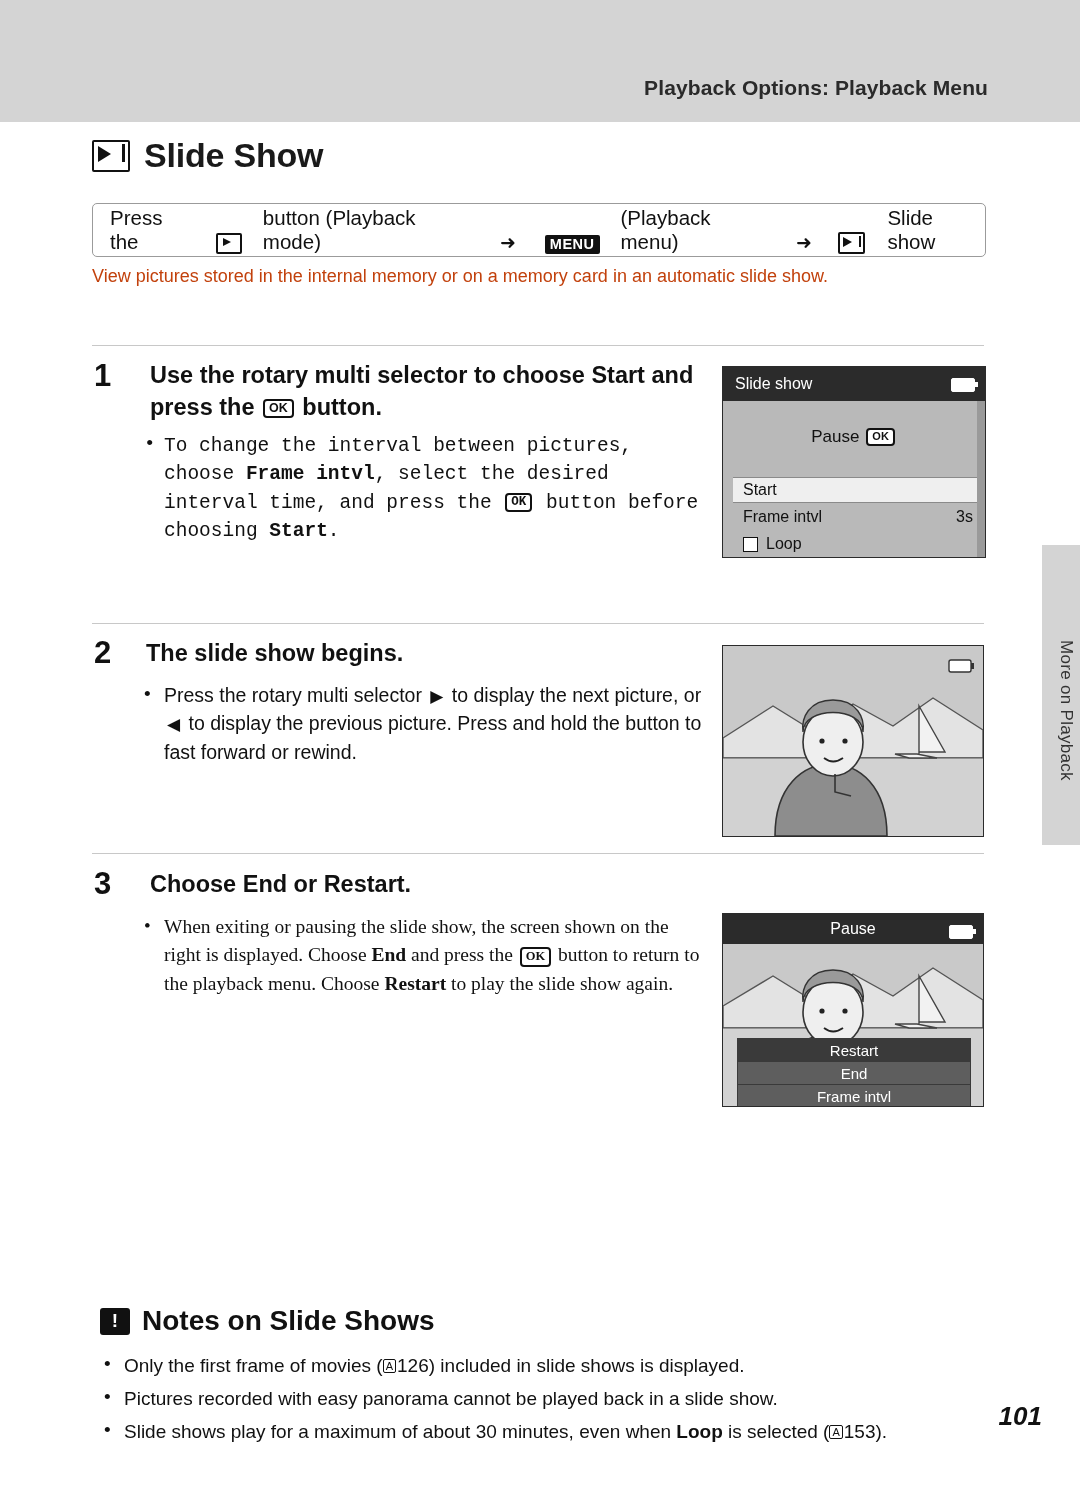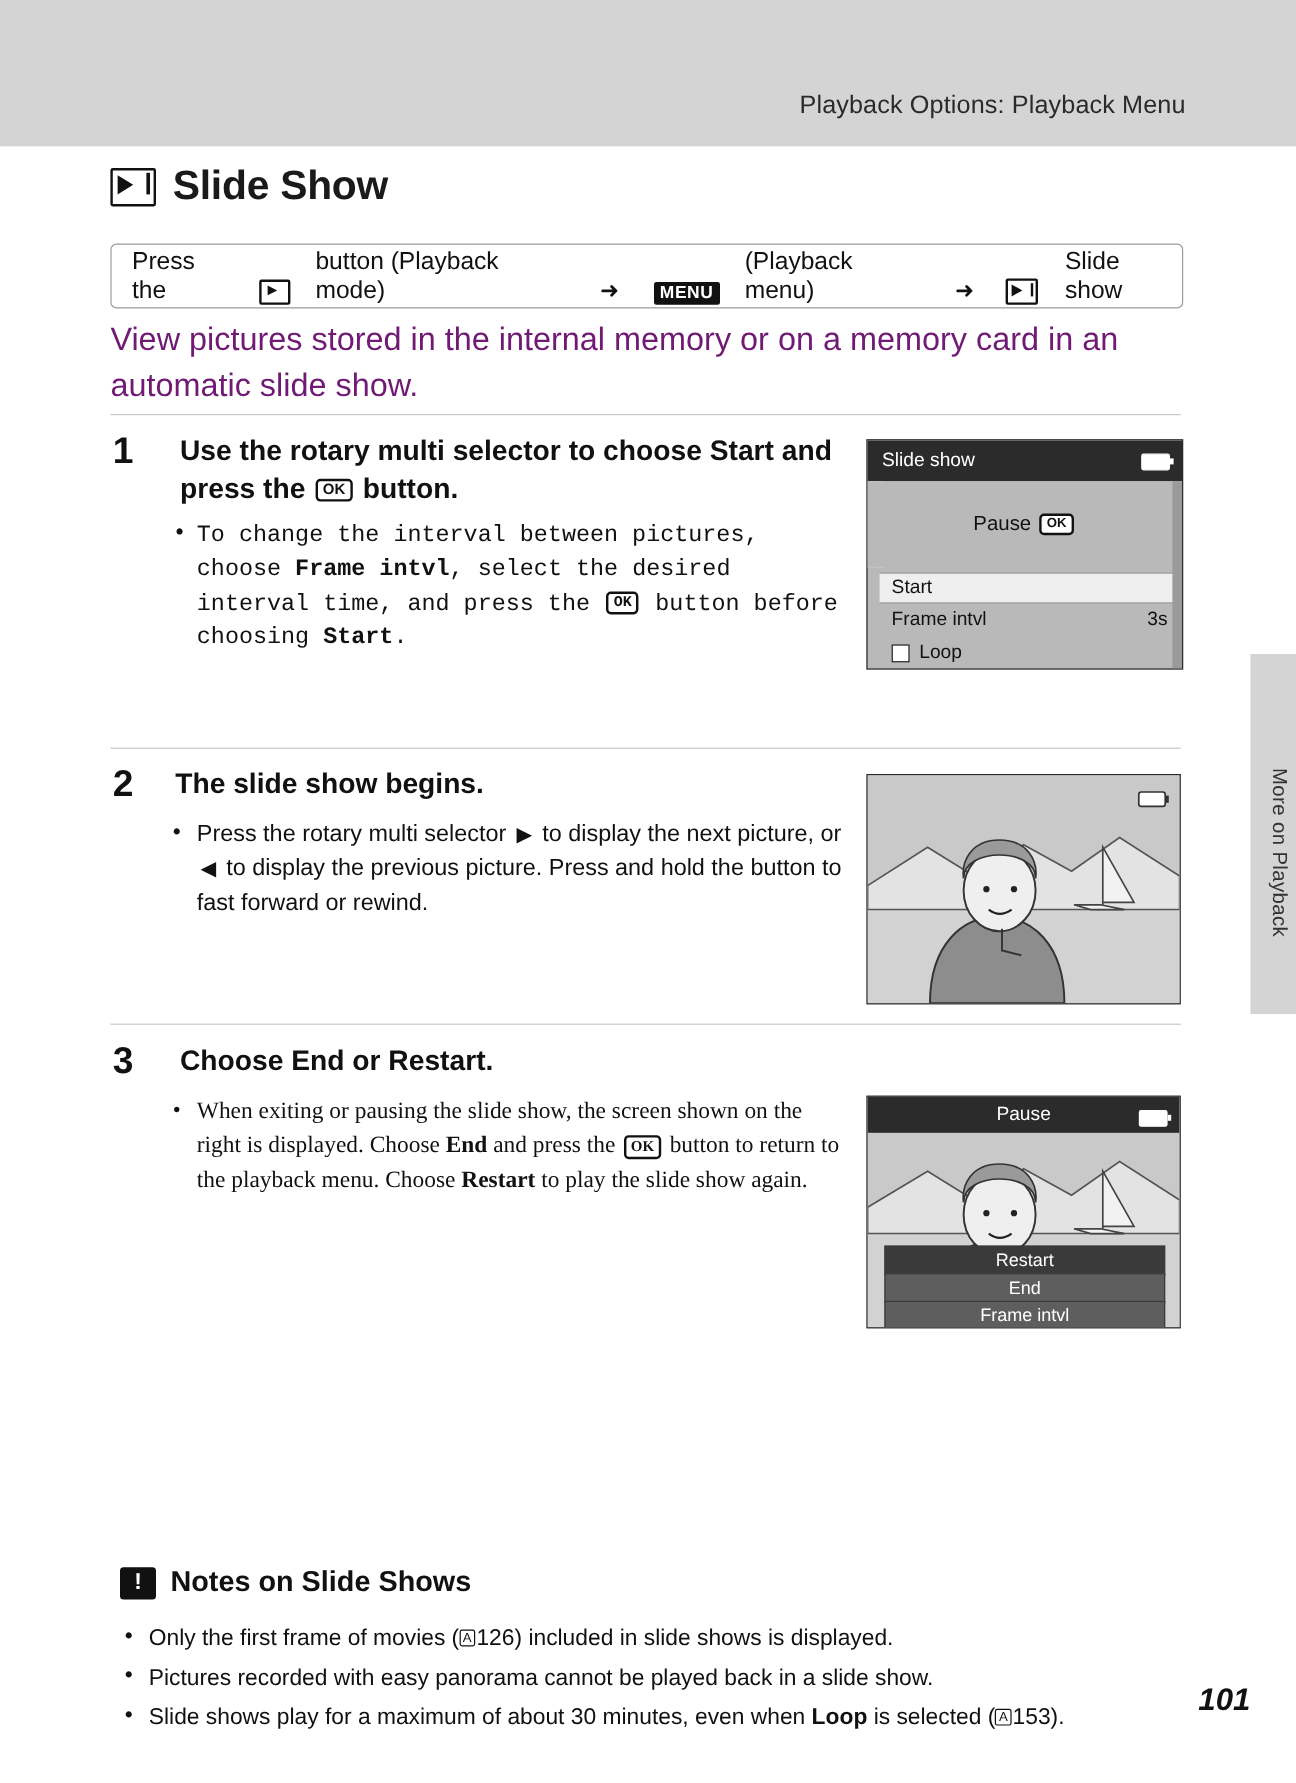--- a/index.html
+++ b/index.html
@@ -13,21 +13,21 @@
   }
   .page{position:absolute;inset:0;}
 
   
   .header-band{
     position:absolute;left:0;top:0;width:1080px;height:122px;
     background:#d4d4d4;
   }
   .header-title{
     position:absolute;right:92px;top:76px;
-    font-size:21px;font-weight:normal;color:#2a2a2a;
+    font-size:21px;font-weight:bold;color:#2a2a2a;
     letter-spacing:.1px;
   }
 
   
   .side-tab{
     position:absolute;right:0;top:545px;width:38px;height:300px;
     background:#d4d4d4;
   }
   .side-tab-label{
     position:absolute;right:4px;top:640px;
@@ -84,21 +84,21 @@
   }
   .slide-ico:after{
     content:"";position:absolute;right:2px;top:1.5px;width:2.5px;height:11px;background:#111;
     box-shadow:-5px 0 0 #fff;
   }
   .arrow{font-size:19px;margin:0 8px;color:#111;}
 
   
   .intro{
     position:absolute;left:92px;top:264px;width:895px;
-    font-size:27px;line-height:1.42;color:#701a75;
+    font-size:18px;line-height:1.42;color:#c2410c;
   }
 
   
   .rule{position:absolute;left:92px;width:892px;height:1px;background:#c8c8c8;}
 
   
   .step-num{
     position:absolute;font-size:31px;font-weight:bold;color:#111;
   }
   .step-head{
@@ -168,21 +168,21 @@
     display:flex;align-items:center;justify-content:center;border:1px solid #3a3a3a;
   }
   .scr3 .mrow.sel{background:#3a3a3a;}
 
   
   .notes-head{position:absolute;left:100px;top:1305px;display:flex;align-items:center;gap:12px;}
   .warn-ico{
     width:30px;height:27px;background:#111;color:#fff;font-size:19px;font-weight:bold;
     display:flex;align-items:center;justify-content:center;border-radius:3px;
   }
-  .notes-title{font-size:24px;font-weight:bold;color:#111;}
+  .notes-title{font-size:28px;font-weight:bold;color:#111;}
   .notes-list{
     position:absolute;left:96px;top:1352px;width:880px;font-size:19px;line-height:1.47;color:#111;
   }
   .notes-list .b{position:relative;padding-left:28px;margin-bottom:5px;}
   .notes-list .b:before{content:"\2022";position:absolute;left:8px;top:-2px;font-size:19px;}
   .bookico{
     display:inline-block;border:1.5px solid #111;border-radius:2px;font-size:11px;
     padding:0 2px;line-height:1.1;vertical-align:middle;margin-right:1px;position:relative;top:-1px;
   }
   .pagenum{

